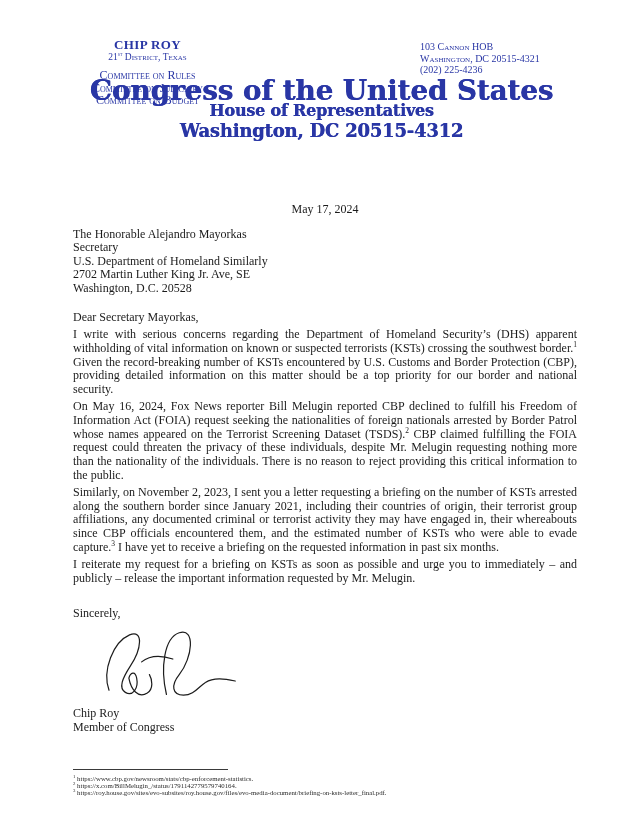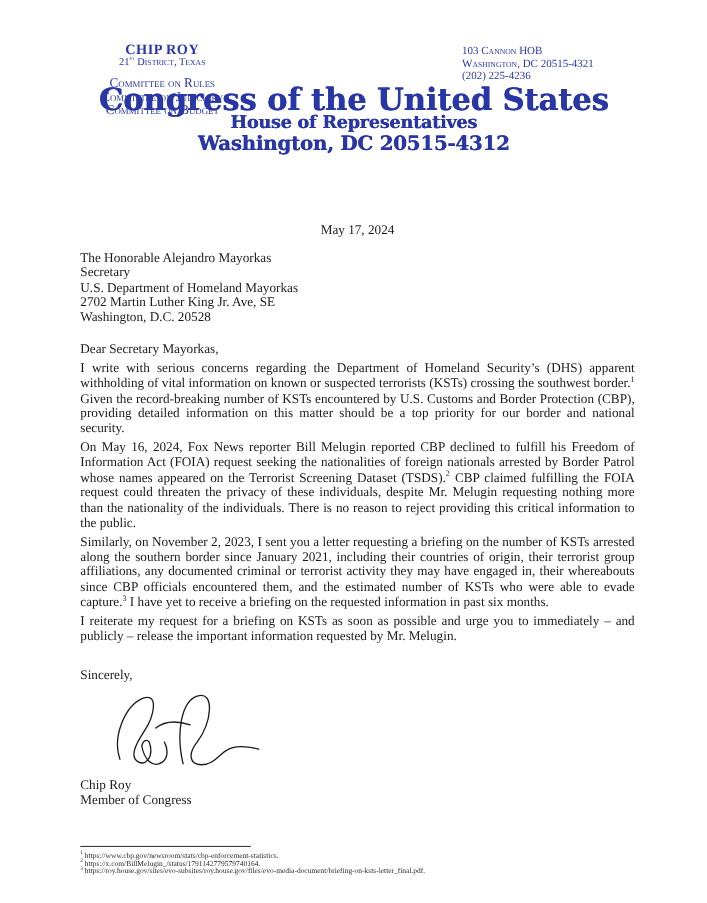--- a/index.html
+++ b/index.html
@@ -98,21 +98,21 @@
     <div class="lh-c2">House of Representatives</div>
     <div class="lh-c3">Washington, DC 20515-4312</div>
   </div>
 
   <div class="content">
     <div class="date-line">May 17, 2024</div>
 
     <div class="recipient">
       <div>The Honorable Alejandro Mayorkas</div>
       <div>Secretary</div>
-      <div>U.S. Department of Homeland Mayorkas</div>
+      <div>U.S. Department of Homeland Similarly</div>
       <div>2702 Martin Luther King Jr. Ave, SE</div>
       <div>Washington, D.C. 20528</div>
     </div>
 
     <div class="salutation">Dear Secretary Mayorkas,</div>
 
     <div class="para"><span>I write with serious concerns regarding the Department of Homeland Security’s (DHS) apparent withholding of vital information on known or suspected terrorists (KSTs) crossing the southwest border.</span><sup>1</sup><span> Given the record-breaking number of KSTs encountered by U.S. Customs and Border Protection (CBP), providing detailed information on this matter should be a top priority for our border and national security.</span></div>
 
     <div class="para"><span>On May 16, 2024, Fox News reporter Bill Melugin reported CBP declined to fulfill his Freedom of Information Act (FOIA) request seeking the nationalities of foreign nationals arrested by Border Patrol whose names appeared on the Terrorist Screening Dataset (TSDS).</span><sup>2</sup><span> CBP claimed fulfilling the FOIA request could threaten the privacy of these individuals, despite Mr. Melugin requesting nothing more than the nationality of the individuals. There is no reason to reject providing this critical information to the public.</span></div>
 

